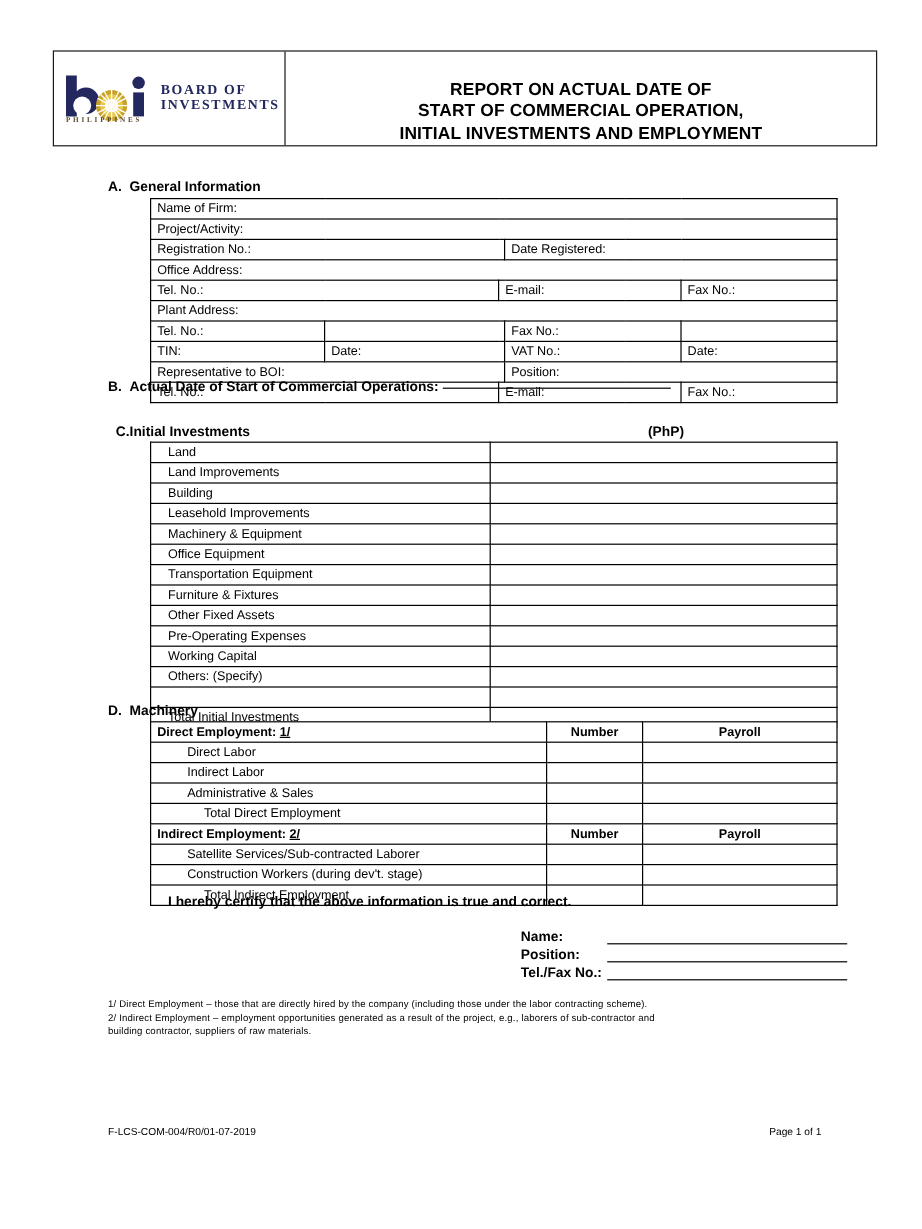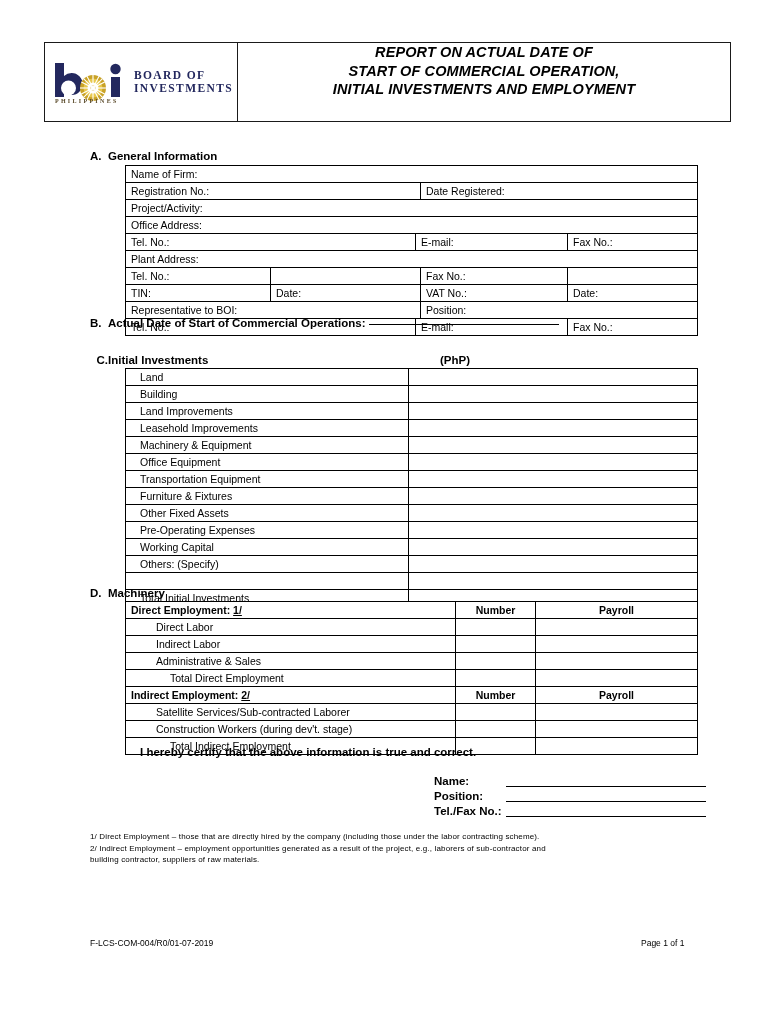--- a/index.html
+++ b/index.html
@@ -71,24 +71,23 @@
     font-weight: bold;
     font-size: 11.5px;
     line-height: 13px;
     color: #23285e;
     letter-spacing: 1.4px;
     white-space: nowrap;
   }
   .title-cell {
     flex: 1;
     display: flex;
-    align-items: flex-start;
+    align-items: flex-end;
     justify-content: center;
     text-align: center;
-    font-style: italic;
   }
   .doc-title {
     font-size: 14.5px;
     font-weight: bold;
     line-height: 18.5px;
     letter-spacing: 0.1px;
   }
 
   
   .sec-head {
@@ -135,21 +134,21 @@
     border-bottom: 1.4px solid #000;
     height: 0;
     vertical-align: 2px;
   }
 
   
   .php-label {
     position: absolute;
     font-size: 11.5px;
     font-weight: bold;
-    text-align: left;
+    text-align: center;
   }
 
   
   .certify {
     position: absolute;
     font-size: 11.5px;
     font-weight: bold;
     white-space: nowrap;
   }
   .sig-block {
@@ -248,25 +247,25 @@
       <col style="width:5px">
         <col style="width:100px">
       <col style="width:47px">
         <col style="width:130px">
     </colgroup>
     <tbody>
       <tr>
         <td colspan="6">Name of Firm:</td>
       </tr>
       <tr>
+        <td colspan="6">Project/Activity:</td>
+      </tr>
+      <tr>
         <td colspan="3">Registration No.:</td>
         <td colspan="3">Date Registered:</td>
-      </tr>
-      <tr>
-        <td colspan="6">Project/Activity:</td>
       </tr>
       <tr>
         <td colspan="6">Office Address:</td>
       </tr>
       <tr>
         <td colspan="2">Tel. No.:</td>
         <td colspan="3">E-mail:</td>
         <td>Fax No.:</td>
       </tr>
       <tr>
@@ -310,25 +309,25 @@
     <colgroup>
         <col style="width:283px">
         <col style="width:289px">
       </colgroup>
     <tbody>
       <tr>
           <td class="indent1">Land</td>
           <td></td>
         </tr>
       <tr>
+          <td class="indent1">Land Improvements</td>
+          <td></td>
+        </tr>
+      <tr>
           <td class="indent1">Building</td>
-          <td></td>
-        </tr>
-      <tr>
-          <td class="indent1">Land Improvements</td>
           <td></td>
         </tr>
       <tr>
           <td class="indent1">Leasehold Improvements</td>
           <td></td>
         </tr>
       <tr>
           <td class="indent1">Machinery &amp; Equipment</td>
           <td></td>
         </tr>

